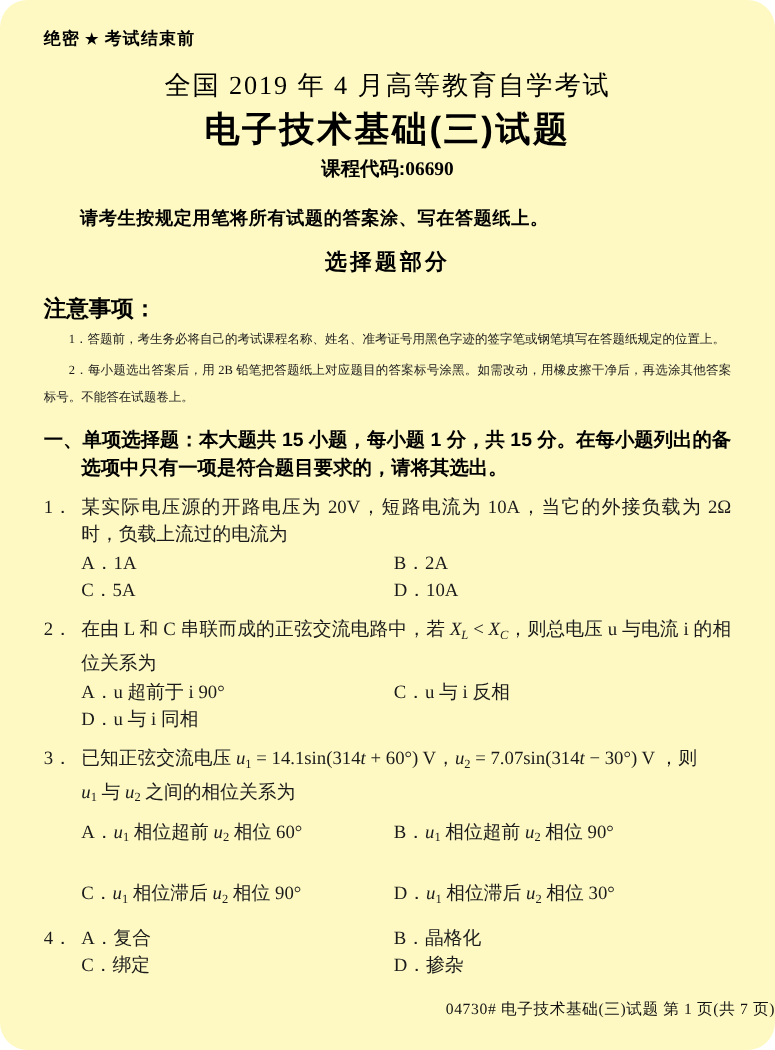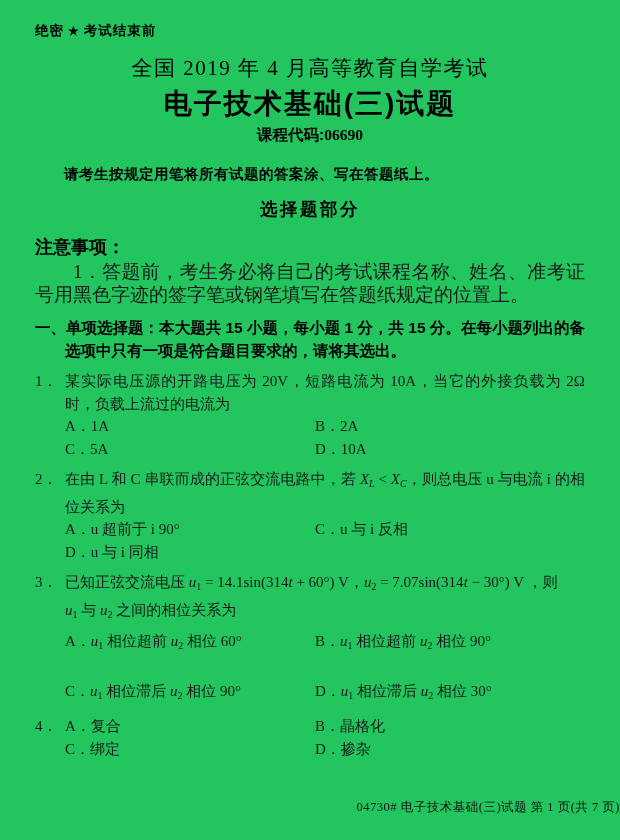--- a/index.html
+++ b/index.html
@@ -9,23 +9,24 @@
     width: 620px;
     height: 840px;
     overflow: hidden;
   }
   .page {
     position: relative;
     width: 620px;
     height: 840px;
     box-sizing: border-box;
     padding: 22px 35px 0 35px;
-    background: #22c55e;
+    background: #fef9c3;
     color: #1a1a1a;
     font-family: "Liberation Serif", serif;
+    border-radius: 22px;
   }
   .classified {
     font-family: "Liberation Sans", sans-serif;
     font-weight: bold;
     font-size: 13.5px;
     letter-spacing: 1px;
     color: #000;
   }
   .classified .star { font-size: 12px; padding: 0 4px; }
   .exam-title {
@@ -73,21 +74,21 @@
   }
   .notes-title {
     margin-top: 14px;
     font-family: "Liberation Sans", sans-serif;
     font-weight: bold;
     font-size: 18px;
     color: #000;
   }
   .note {
     margin: 2px 0 0 0;
-    font-size: 19px;
+    font-size: 10px;
     line-height: 22.5px;
     text-indent: 2em;
     text-align: justify;
   }
   .sec-heading {
     margin-top: 11px;
     font-family: "Liberation Sans", sans-serif;
     font-weight: bold;
     font-size: 15.5px;
     line-height: 22.5px;
@@ -140,20 +141,21 @@
   <div class="course-code">
     <span class="cc-label">课程代码:</span><span class="cc-value">06690</span>
   </div>
 
   <div class="instruction">请考生按规定用笔将所有试题的答案涂、写在答题纸上。</div>
 
   <div class="part-title">选择题部分</div>
 
   <div class="notes-title">注意事项：</div>
   <p class="note">1．答题前，考生务必将自己的考试课程名称、姓名、准考证号用黑色字迹的签字笔或钢笔填写在答题纸规定的位置上。</p>
+  <p class="note">2．每小题选出答案后，用 2B 铅笔把答题纸上对应题目的答案标号涂黑。如需改动，用橡皮擦干净后，再选涂其他答案标号。不能答在试题卷上。</p>
 
   <div class="sec-heading">一、单项选择题：本大题共 15 小题，每小题 1 分，共 15 分。在每小题列出的备选项中只有一项是符合题目要求的，请将其选出。</div>
 
   <div class="q">
     <span class="qnum">1．</span>
     <div class="qbody">
       <div class="stem"><span>某实际电压源的开路电压为 20V，短路电流为 10A，当它的外接负载为 2Ω 时，负载上流过的电流为</span></div>
       <div class="opts">
         <div class="opt"><span>A．1A</span></div>
         <div class="opt"><span>B．2A</span></div>

